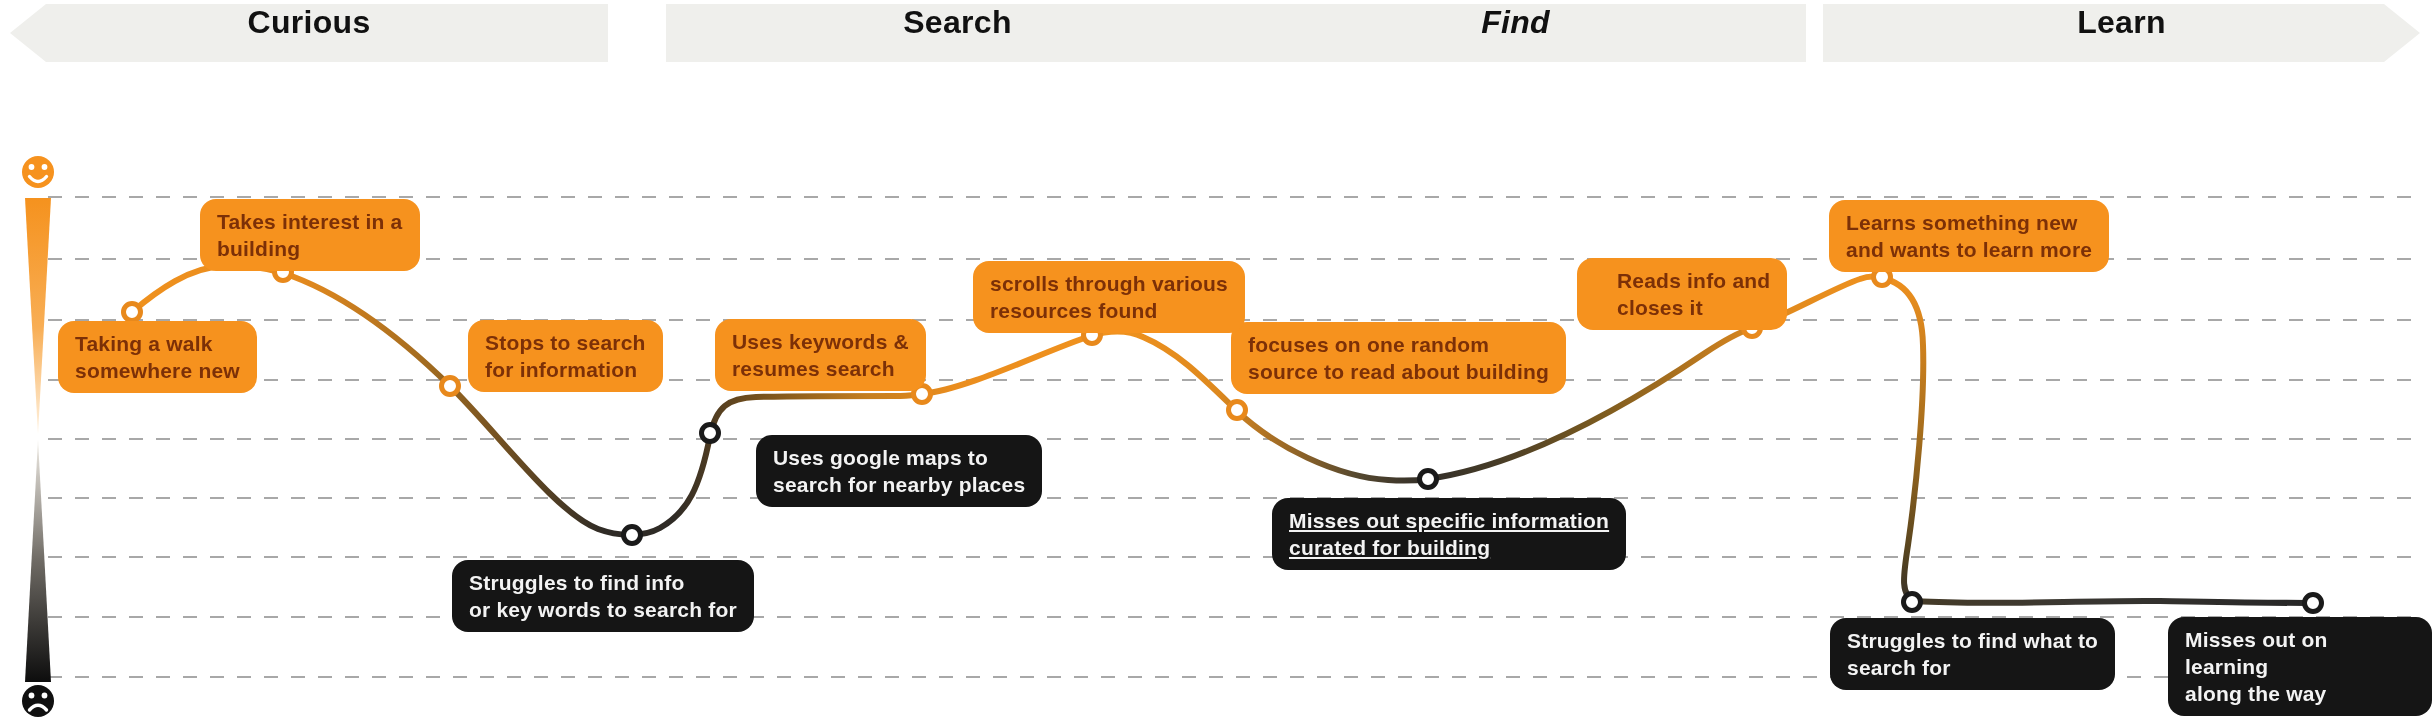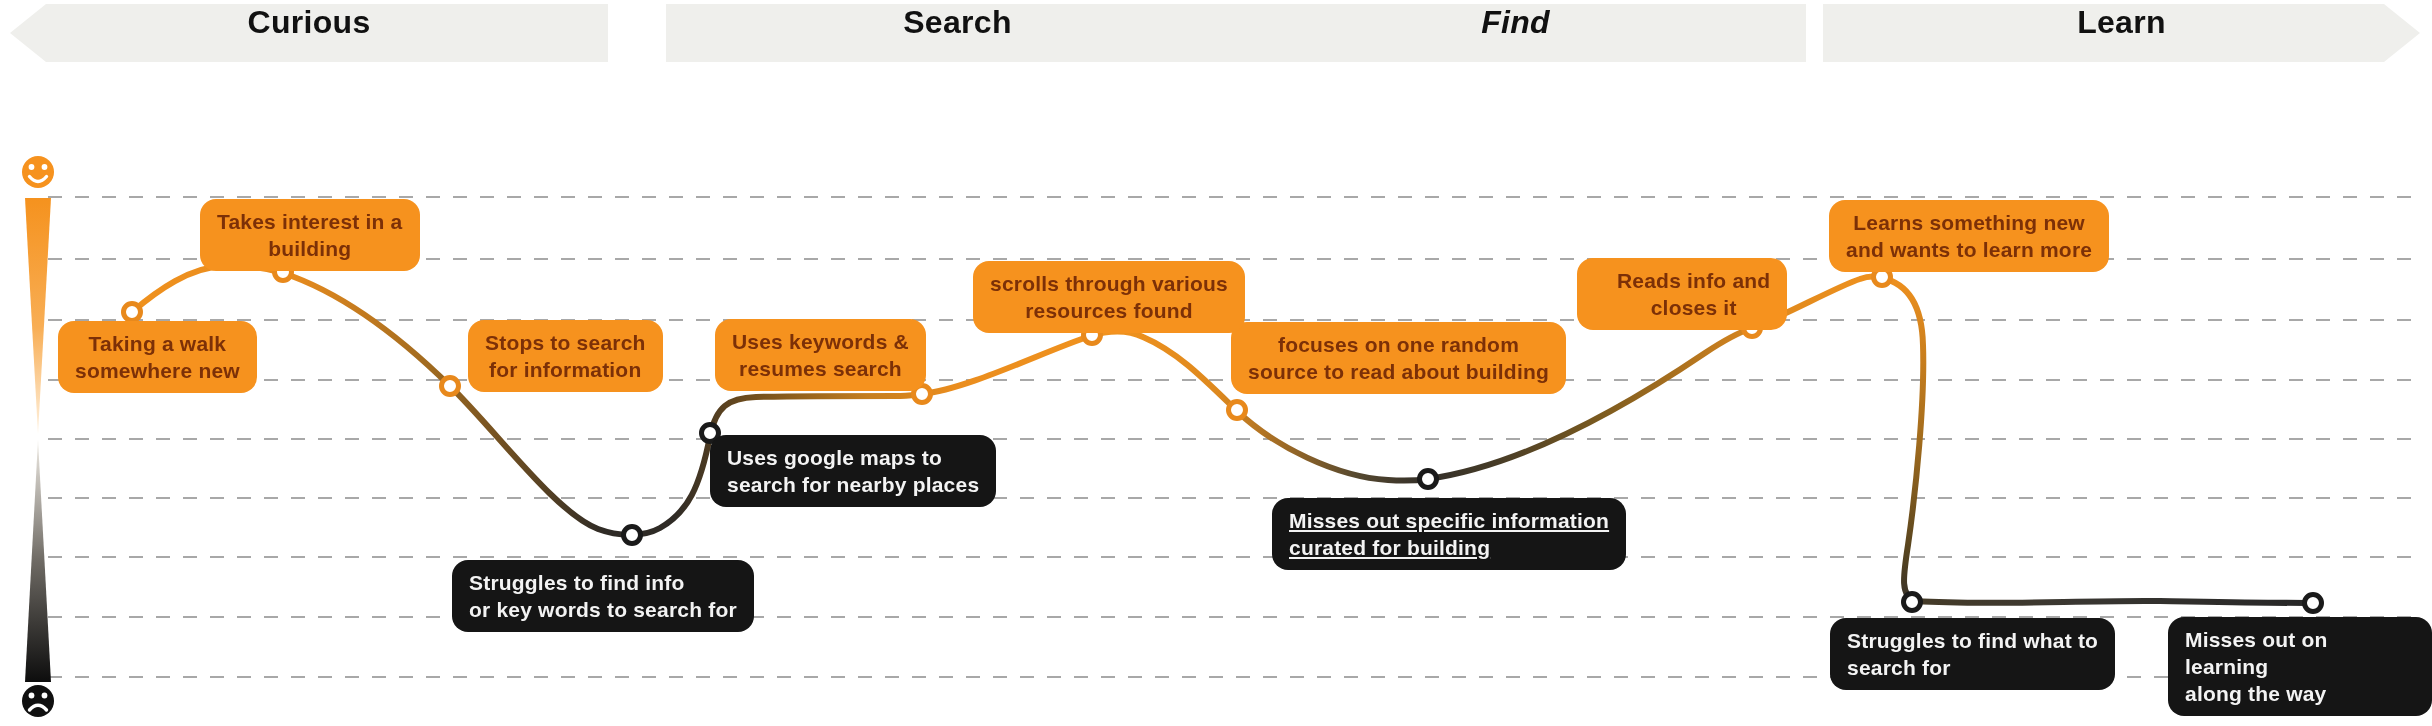--- a/index.html
+++ b/index.html
@@ -14,21 +14,21 @@
   .phase.p1{left:625px;width:583px;margin-left:41px;}
   .phase.p2{left:1225px;width:581px;font-style:italic;}
   .phase.p3{left:1823px;width:597px;clip-path:polygon(0 0,calc(100% - 36px) 0,100% 50%,calc(100% - 36px) 100%,0 100%);}
 
   #chart-svg{position:absolute;left:0;top:0;z-index:1;}
 
   
   #callouts{position:absolute;inset:0;z-index:3;pointer-events:none;}
   .callout{position:absolute;white-space:pre-line;font-size:21px;line-height:27px;font-weight:bold;
            border-radius:16px;padding:9px 17px;letter-spacing:.2px;}
-  .callout.positive{background:var(--pos-bg,#F6921E);color:var(--pos-text,#7C3007);text-align:center;}
+  .callout.positive{background:var(--pos-bg,#F6921E);color:var(--pos-text,#7C3007);}
   .callout.negative{background:var(--neg-bg,#151515);color:var(--neg-text,#F3F3F3);}
 </style>
 </head>
 <body>
 
 <div class="canvas">
 
   <div class="phase p0">
     <span>Curious</span>
   </div>
@@ -138,21 +138,21 @@
 
   <div id="callouts">
       <div class="callout positive" style="left: 58px; top: 321px;">Taking a walk
 somewhere new</div>
       <div class="callout positive" style="left: 200px; top: 199px;">Takes interest in a
 building</div>
       <div class="callout positive" style="left: 468px; top: 320px;">Stops to search
 for information</div>
       <div class="callout negative" style="left: 452px; top: 560px;">Struggles to find info
 or key words to search for</div>
-      <div class="callout negative" style="left: 710px; top: 435px;">Uses google maps to
+      <div class="callout negative" style="left: 756px; top: 435px;">Uses google maps to
 search for nearby places</div>
       <div class="callout positive" style="left: 715px; top: 319px;">Uses keywords &amp;
 resumes search</div>
       <div class="callout positive" style="left: 1231px; top: 322px;">focuses on one random
 source to read about building</div>
       <div class="callout positive" style="left: 973px; top: 261px;">scrolls through various
 resources found</div>
       <div class="callout negative" style="left: 1272px; top: 498px; text-decoration: underline;">Misses out specific information
 curated for building</div>
       <div class="callout positive" style="left: 1577px; top: 258px; padding-left: 40px;">Reads info and

